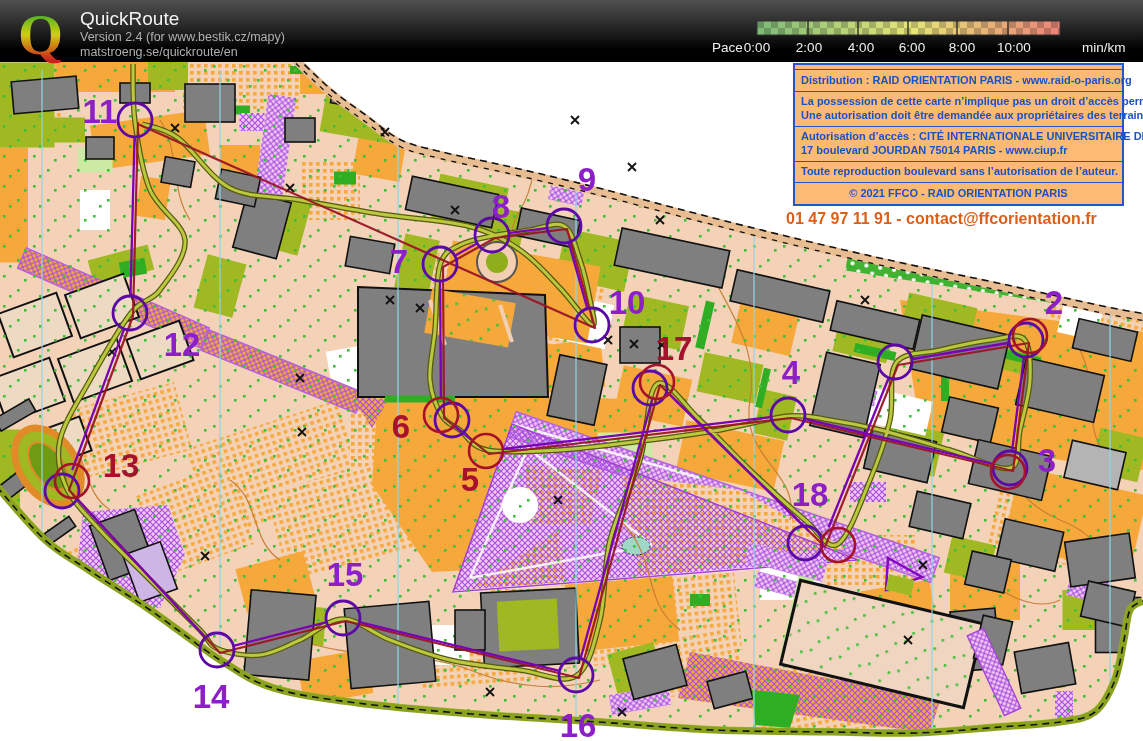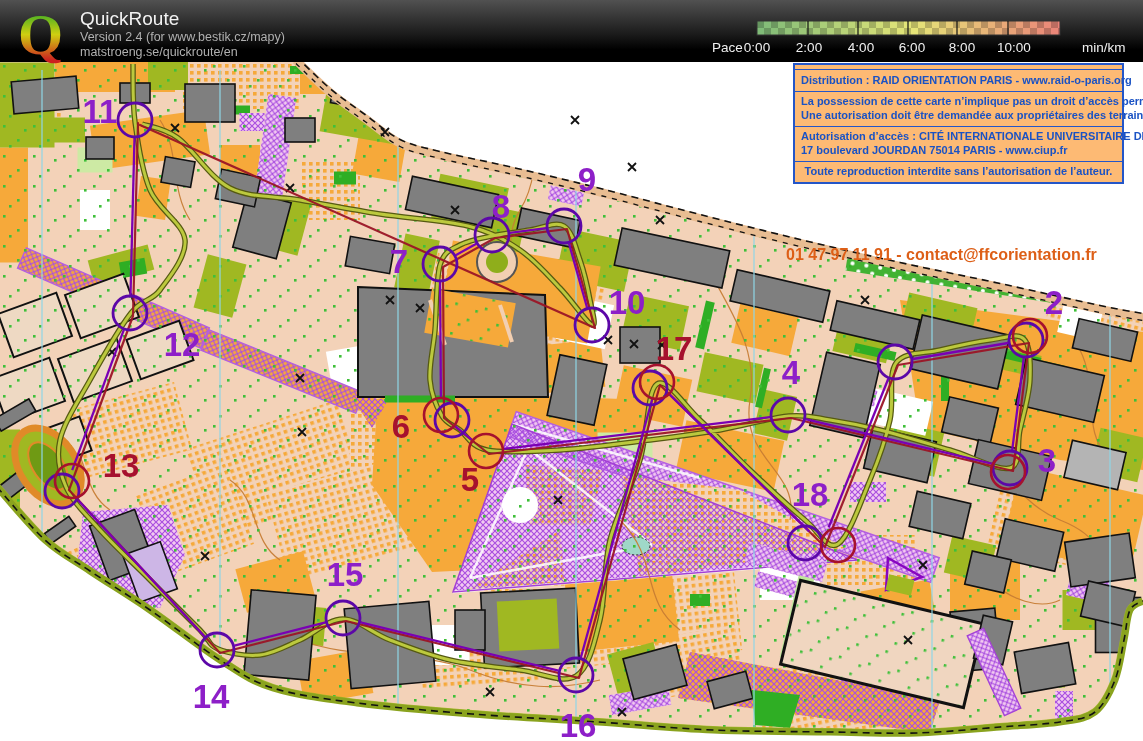--- a/index.html
+++ b/index.html
@@ -1,20 +1,20 @@
 <!DOCTYPE html>
 <html><head><meta charset="utf-8"><style>
 html,body{margin:0;padding:0;width:1143px;height:741px;overflow:hidden;background:#fff;
 font-family:"Liberation Sans",sans-serif;}
 #info{position:absolute;left:793px;top:63px;width:327px;border:2px solid #2456c8;background:#fdba74;
 color:#1a52c4;font-weight:bold;font-size:11px;line-height:13.5px;}
 #info .row{padding:3.5px 6px;border-bottom:1.5px solid #2456c8;white-space:nowrap;}
 #info .row:last-child{border-bottom:none;text-align:center;}
 #phone{position:absolute;left:786px;top:210px;width:340px;color:#dd5f17;font-weight:bold;
-font-size:16px;white-space:nowrap;margin-top:36px;}
+font-size:16px;white-space:nowrap;}
 svg{position:absolute;left:0;top:0;}
 </style></head><body>
 <svg id="map" width="1143" height="741" viewBox="0 0 1143 741">
 <defs>
 <pattern id="dots" width="7" height="7" patternUnits="userSpaceOnUse">
   <rect width="7" height="7" fill="#f3d2b8"></rect>
   <rect x="1" y="1" width="3.6" height="3.6" fill="#f6a93a"></rect>
 </pattern>
 <pattern id="xh" width="6" height="6" patternUnits="userSpaceOnUse">
   <path d="M0,0 L6,6 M6,0 L0,6" stroke="#a94fe0" stroke-width="1.2" fill="none"></path>
@@ -491,14 +491,15 @@
 <text x="912" y="52" font-size="13.5" fill="#f0f0f0" text-anchor="middle" font-family="Liberation Sans, sans-serif">6:00</text>
 <text x="962" y="52" font-size="13.5" fill="#f0f0f0" text-anchor="middle" font-family="Liberation Sans, sans-serif">8:00</text>
 <text x="1014" y="52" font-size="13.5" fill="#f0f0f0" text-anchor="middle" font-family="Liberation Sans, sans-serif">10:00</text>
 <text x="1082" y="52" font-size="13.5" fill="#f0f0f0" font-family="Liberation Sans, sans-serif">min/km</text>
 </svg>
 <div id="info">
 <div class="row" style="padding:0;height:4px"></div>
 <div class="row">Distribution : RAID ORIENTATION PARIS - www.raid-o-paris.org</div>
 <div class="row">La possession de cette carte n’implique pas un droit d’accès perma<br>Une autorisation doit être demandée aux propriétaires des terrains.</div>
 <div class="row">Autorisation d’accès : CITÉ INTERNATIONALE UNIVERSITAIRE DE F<br>17 boulevard JOURDAN 75014 PARIS - www.ciup.fr</div>
-<div class="row">Toute reproduction interdite sans l’autorisation de l’auteur.</div>
+<div class="row">Toute reproduction boulevard sans l’autorisation de l’auteur.</div>
+<div class="row">© 2021 FFCO - RAID ORIENTATION PARIS</div>
 </div>
 <div id="phone">01 47 97 11 91 - contact@ffcorientation.fr</div>
 </body></html>

